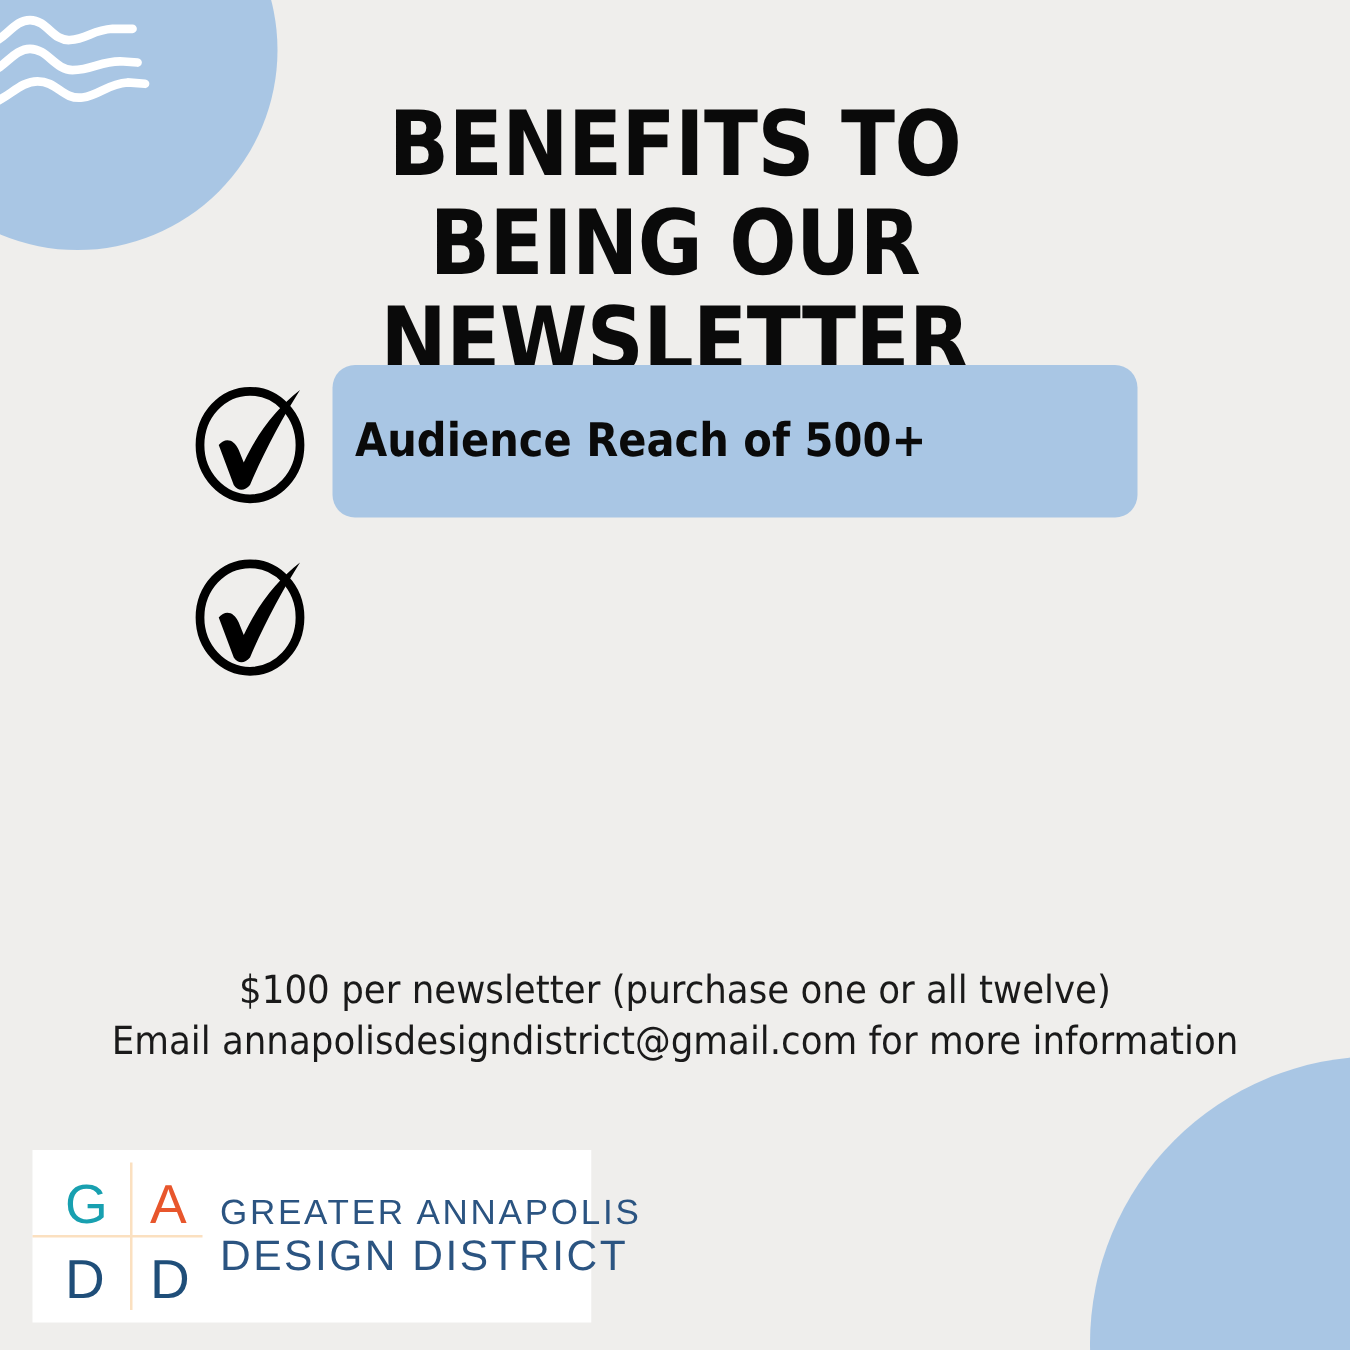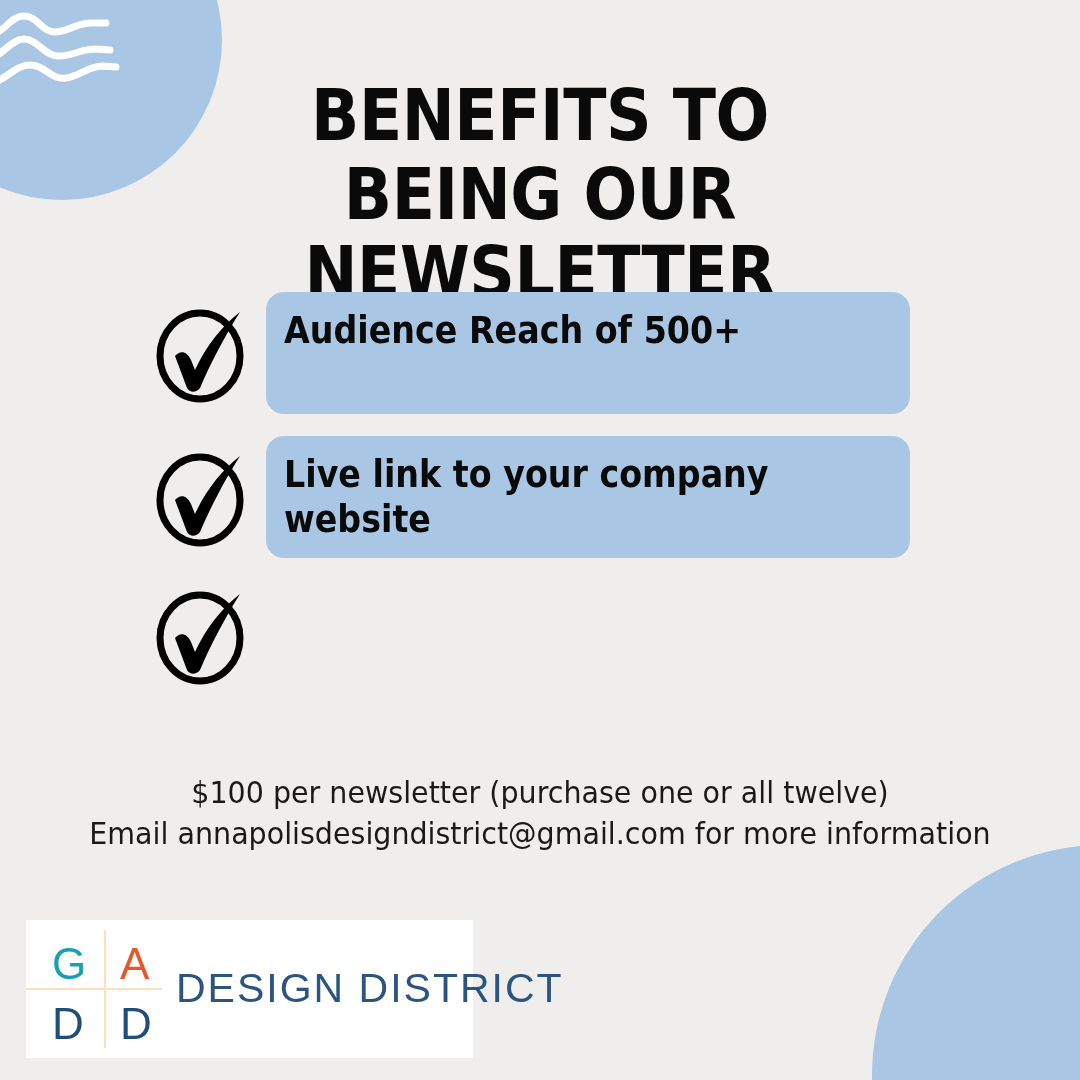--- a/index.html
+++ b/index.html
@@ -88,20 +88,21 @@
     justify-content: center;
   }
   .pill {
     flex: 1 1 auto;
     background: #a9c6e4;
     border-radius: 18px;
     min-height: 122px;
     box-sizing: border-box;
     padding: 16px 20px 16px 18px;
     display: flex;
+    align-items: center;
   }
   .pill-text {
     font-family: "DejaVu Sans", sans-serif;
     font-weight: bold;
     font-size: 37px;
     line-height: 1.22;
     color: #0a0a0a;
     transform: scaleX(0.9);
     transform-origin: 0 50%;
     width: 111%;
@@ -178,21 +179,21 @@
     color: #2b5481;
     font-weight: normal;
     white-space: nowrap;
   }
   .logo-line1 {
     font-size: 28px;
     letter-spacing: 2.2px;
     line-height: 1.12;
   }
   .logo-line2 {
-    font-size: 41px;
+    font-size: 34px;
     letter-spacing: 2.0px;
     line-height: 1.12;
   }
 </style>
 </head>
 <body>
 
 <div id="poster">
 
   <div class="blob-tl"></div>
@@ -215,31 +216,20 @@
         <svg width="104" height="110" viewBox="0 0 104 110" fill="none" xmlns="http://www.w3.org/2000/svg">
           <ellipse cx="50" cy="58" rx="40" ry="43" stroke="#000000" stroke-width="7" fill="none"></ellipse>
           <path d="M25 58 C 30 52, 37 53, 41 62 L 45 72 C 56 48, 72 28, 90 14 C 76 36, 60 66, 50 90 C 46 95, 40 95, 37 90 Z" fill="#000000"></path>
         </svg>
       </span>
       <div class="pill">
         <span class="pill-text">Audience Reach of 500+</span>
       </div>
     </div>
 
-    <div class="benefit-row">
-      <span class="check-icon">
-        <svg width="104" height="110" viewBox="0 0 104 110" fill="none" xmlns="http://www.w3.org/2000/svg">
-          <ellipse cx="50" cy="58" rx="40" ry="43" stroke="#000000" stroke-width="7" fill="none"></ellipse>
-          <path d="M25 58 C 30 52, 37 53, 41 62 L 45 72 C 56 48, 72 28, 90 14 C 76 36, 60 66, 50 90 C 46 95, 40 95, 37 90 Z" fill="#000000"></path>
-        </svg>
-      </span>
-      <div class="pill">
-        <span class="pill-text">Live link to your company website</span>
-      </div>
-    </div>
 
     <div class="benefit-row">
       <span class="check-icon">
         <svg width="104" height="110" viewBox="0 0 104 110" fill="none" xmlns="http://www.w3.org/2000/svg">
           <ellipse cx="50" cy="58" rx="40" ry="43" stroke="#000000" stroke-width="7" fill="none"></ellipse>
           <path d="M25 58 C 30 52, 37 53, 41 62 L 45 72 C 56 48, 72 28, 90 14 C 76 36, 60 66, 50 90 C 46 95, 40 95, 37 90 Z" fill="#000000"></path>
         </svg>
       </span>
     </div>
 
@@ -253,17 +243,18 @@
   <div class="logo-box">
     <div class="logo-grid">
       <div class="vline"></div>
       <div class="hline"></div>
       <div class="logo-letter lg-g">G</div>
       <div class="logo-letter lg-a">A</div>
       <div class="logo-letter lg-d1">D</div>
       <div class="logo-letter lg-d2">D</div>
     </div>
     <div class="logo-words">
+      <div class="logo-line1">GREATER ANNAPOLIS</div>
       <div class="logo-line2">DESIGN DISTRICT</div>
     </div>
   </div>
 
 </div>
 
 </body></html>

